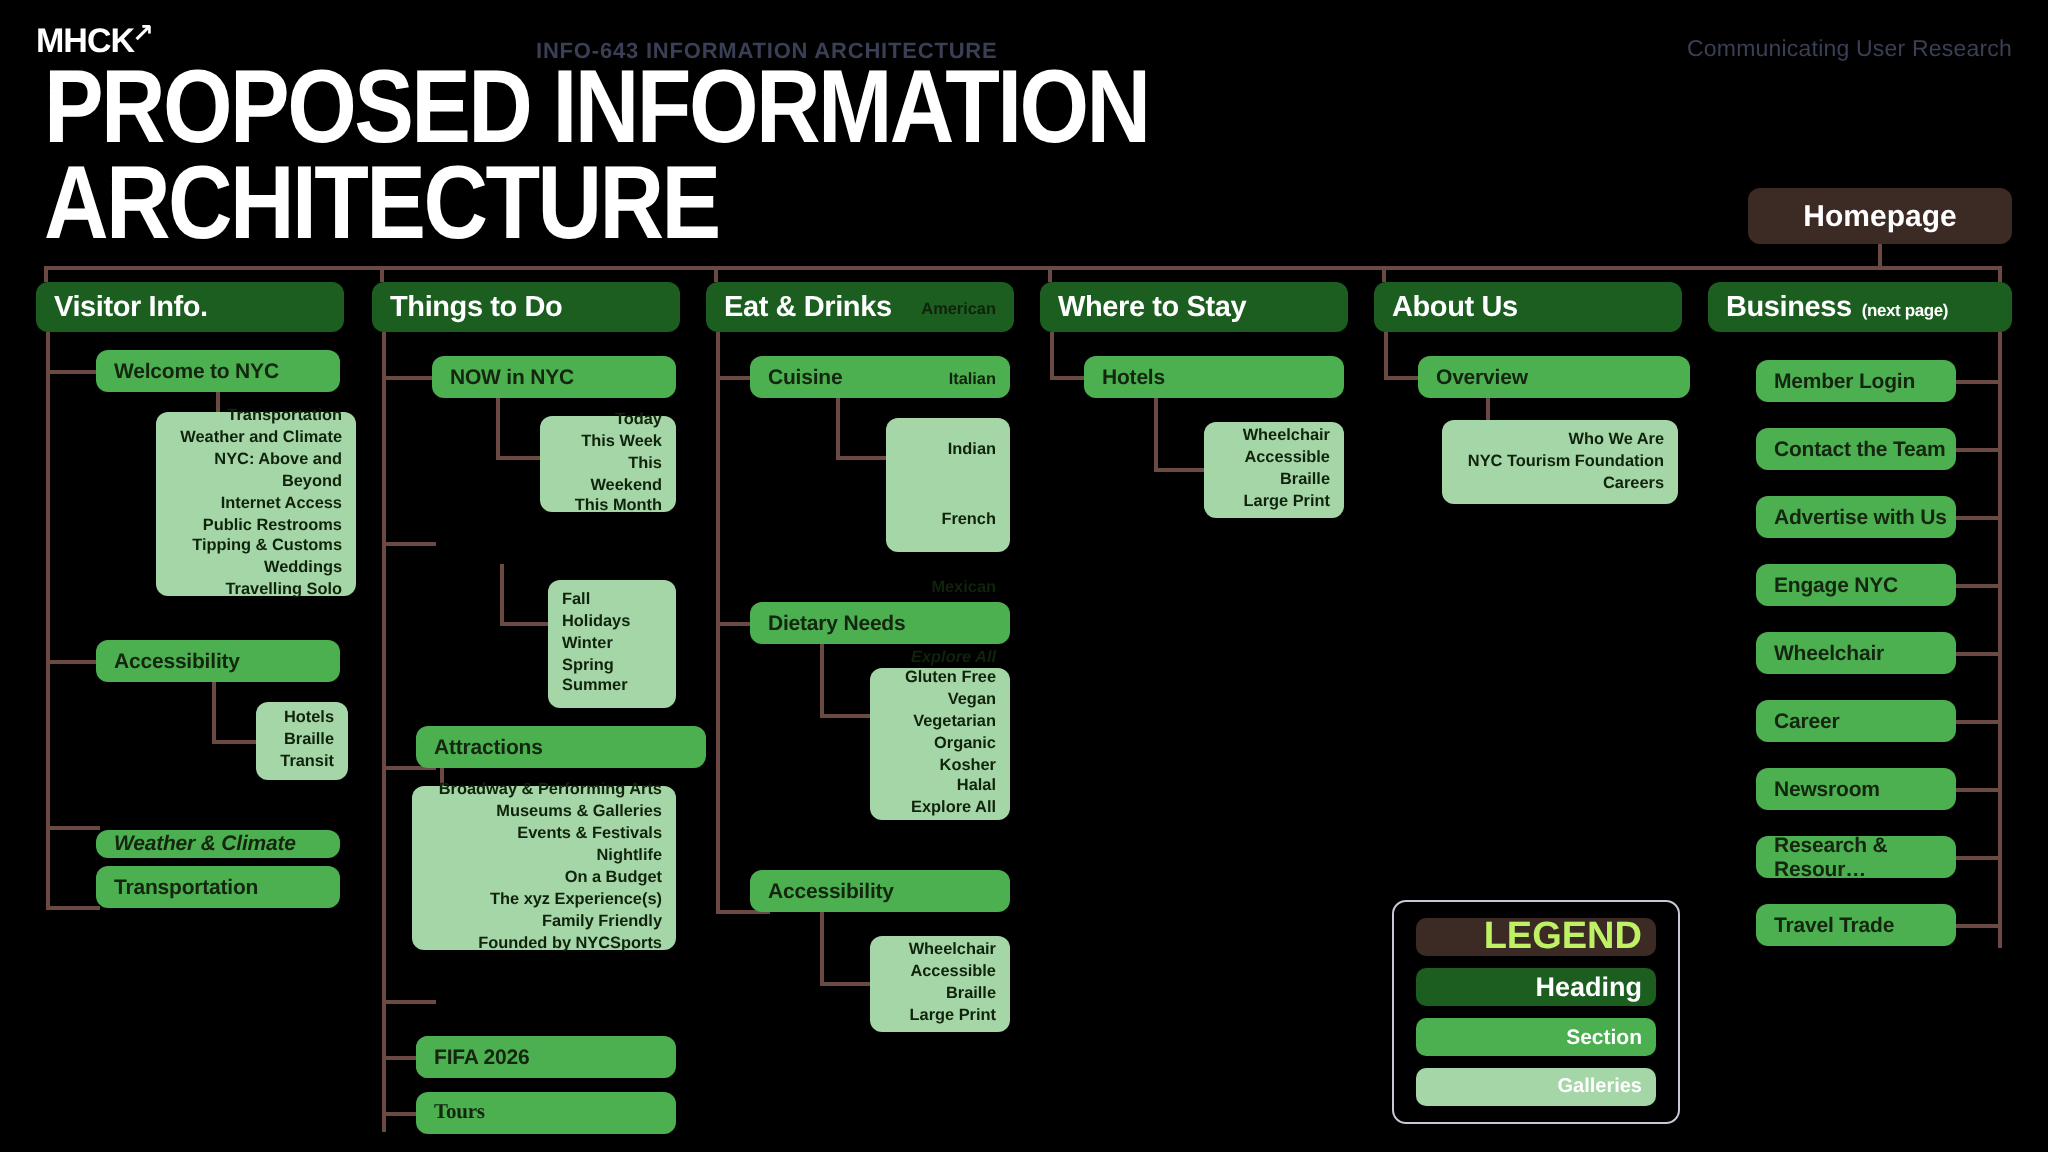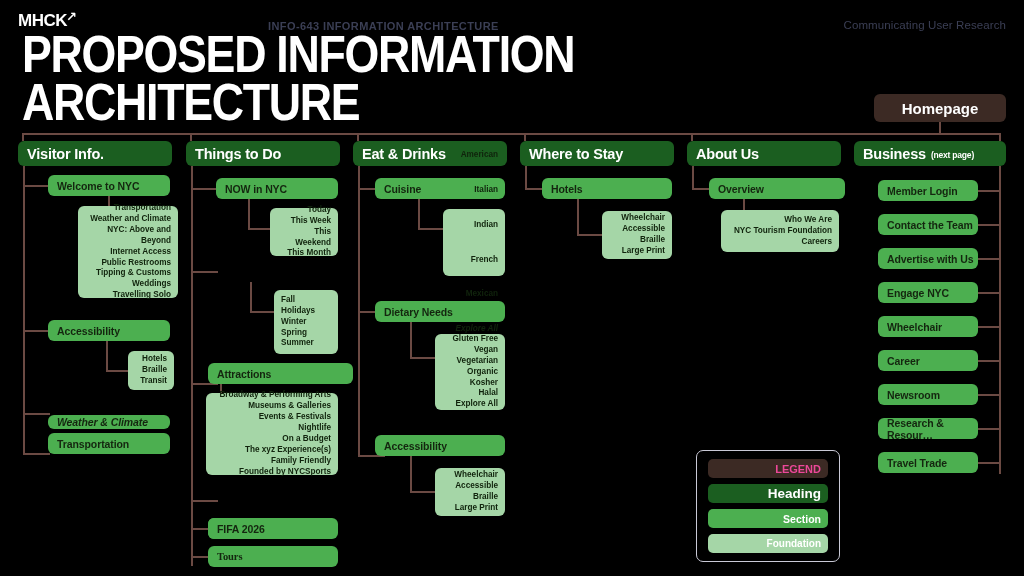--- a/index.html
+++ b/index.html
@@ -42,21 +42,21 @@
   .subsection .it{font-style:italic;}
   .homepage{background:#3c2a24;color:#fff;font-size:15px;font-weight:600;
         display:flex;align-items:center;justify-content:center;}
 
   
   .legend{position:absolute;left:696px;top:450px;width:142px;height:110px;
         border:1.4px solid #c9c9d6;border-radius:7px;background:#000;}
   .lg-row{position:absolute;left:11px;width:120px;height:19px;border-radius:5px;
         display:flex;align-items:center;justify-content:flex-end;padding-right:7px;
         box-sizing:border-box;font-weight:600;}
-  .lg0{top:8px;background:#3c2a24;color:#ec4899;font-size:11px;}
+  .lg0{top:8px;background:#3c2a24;color:#bef264;font-size:19px;}
   .lg1{top:33px;background:#1b5e20;color:#fff;font-size:13.5px;}
   .lg2{top:58px;background:#4caf50;color:#fff;font-size:10.5px;}
   .lg3{top:83px;background:#a5d6a7;color:#fff;font-size:10px;}
 </style>
 </head>
 <body>
 
 <div class="stage">
 
   <div class="logo"><span>MHCK</span><span class="arrow">↗</span></div>
@@ -255,16 +255,16 @@
   <div class="ln lnh" style="left:976px;top:428px;width:24px;"></div>
   <div class="box section" style="left:878px;top:418px;width:100px;height:21px;">Research &amp; Resour…</div>
 
   <div class="ln lnh" style="left:976px;top:462px;width:24px;"></div>
   <div class="box section" style="left:878px;top:452px;width:100px;height:21px;">Travel Trade</div>
 
   <div class="legend">
     <div class="lg-row lg0">LEGEND</div>
     <div class="lg-row lg1">Heading</div>
     <div class="lg-row lg2">Section</div>
-    <div class="lg-row lg3">Foundation</div>
+    <div class="lg-row lg3">Galleries</div>
   </div>
 
 </div>
 
 </body></html>

